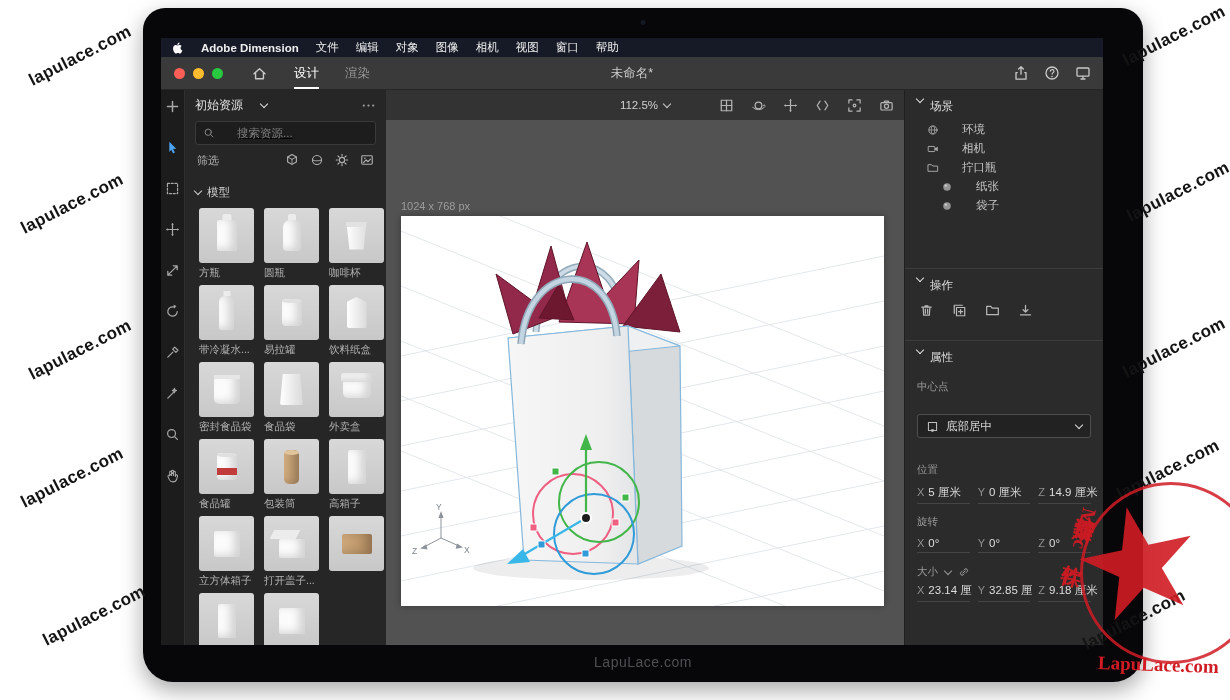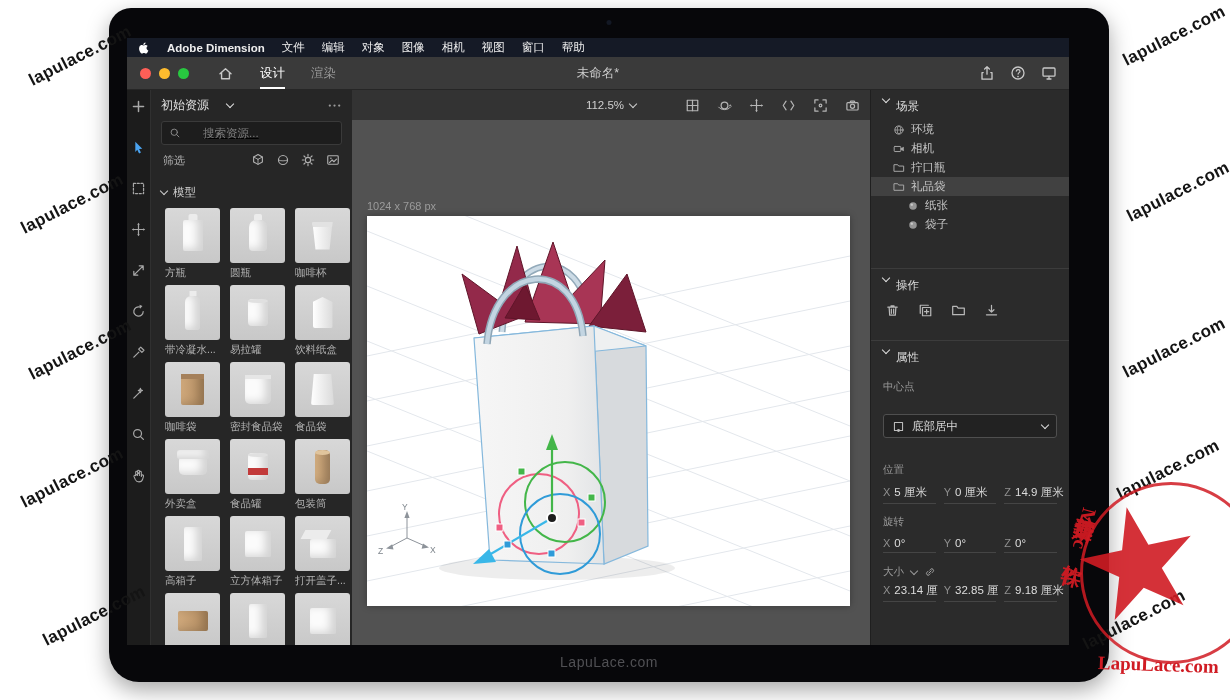--- a/index.html
+++ b/index.html
@@ -21,21 +21,21 @@
 .wms span:nth-child(10){left:1078px;top:610px;}
 
 
 .stamp{position:absolute;right:-42px;bottom:0;width:252px;height:226px;z-index:60;color:#d01b23;}
 .stamp-ring{position:absolute;left:60px;top:8px;width:182px;height:182px;border:3.5px solid currentColor;border-radius:50%;opacity:.85;}
 .stamp-star{position:absolute;left:52px;top:14px;font-size:148px;line-height:1;transform:rotate(-12deg);opacity:.9;}
 .stamp-cn{position:absolute;left:52px;top:26px;writing-mode:vertical-rl;font-size:20px;font-weight:bold;letter-spacing:2px;transform:rotate(15deg);font-family:"Liberation Serif","DejaVu Serif",serif;opacity:.95;}
 .stamp-en{position:absolute;left:78px;bottom:24px;font-size:19px;font-weight:bold;font-family:"Liberation Serif","DejaVu Serif",serif;transform:rotate(2deg);}
 
 
-.laptop{position:absolute;left:109px;top:8px;width:1000px;height:674px;background:#07070a;border-radius:22px 22px 30px 30px;box-shadow:0 8px 22px rgba(0,0,0,.35);z-index:10;}
+.laptop{position:absolute;left:143px;top:8px;width:1000px;height:674px;background:#07070a;border-radius:22px 22px 30px 30px;box-shadow:0 8px 22px rgba(0,0,0,.35);z-index:10;}
 .cam-dot{position:absolute;top:12px;left:50%;width:5px;height:5px;border-radius:50%;background:#131824;transform:translateX(-50%);}
 .chin-label{position:absolute;left:0;right:0;bottom:12px;text-align:center;color:#505054;font-size:14px;letter-spacing:.5px;}
 .screen{position:absolute;left:18px;top:30px;width:942px;height:607px;background:#2b2b2b;overflow:hidden;display:flex;flex-direction:column;}
 
 
 .menubar{height:19px;background:#151a26;display:flex;align-items:center;gap:17px;padding-left:10px;color:#eee;font-size:11.5px;flex:none;}
 .apple-ic{width:13px;height:13px;color:#fff;flex:none;}
 .app-name{font-weight:bold;}
 
 
@@ -116,21 +116,21 @@
 .artboard{position:absolute;left:15px;top:126px;width:483px;height:390px;background:#fff;box-shadow:0 0 7px rgba(0,0,0,.3);}
 .artboard svg{display:block;width:100%;height:100%;}
 
 
 .rpanel{width:199px;background:#2b2b2b;border-left:1px solid #1f1f1f;flex:none;font-size:11.5px;color:#c6c6c6;display:flex;flex-direction:column;overflow:hidden;}
 .rp-section + .rp-section{border-top:1px solid #3c3c3c;}
 .rp-section.scene{height:178px;}
 .rp-section.ops{height:72px;}
 .rp-section.props{flex:1;}
 .rp-head{display:flex;gap:7px;padding:9px 12px 6px;color:#dedede;}
-.scene-item{height:19px;display:flex;align-items:center;gap:6px;padding-left:22px;}
+.scene-item{height:19px;display:flex;align-items:center;gap:23px;padding-left:22px;}
 .scene-item.ind{padding-left:36px;}
 .scene-item.selected{background:#414141;}
 .si-icon{width:12px;height:12px;color:#a8a8a8;flex:none;}
 .actions-row{display:flex;gap:18px;padding:4px 0 0 14px;color:#b8b8b8;}
 .act-icon{width:15px;height:15px;}
 .prop-label{font-size:10.5px;color:#9a9a9a;padding:9px 12px 4px;}
 .pivot-select{margin:16px 12px;height:24px;background:#222;border:1px solid #4f4f4f;border-radius:3px;display:flex;align-items:center;gap:7px;padding:0 8px;color:#ddd;}
 .pv-icon{width:13px;height:13px;color:#bdbdbd;flex:none;}
 .pivot-select .chev{margin-left:auto;}
 .vals{display:flex;padding:4px 12px 2px;}
@@ -365,26 +365,20 @@
                 <div class="thumb">
                   <div class="shape s-can"></div>
                 </div>
                 <div class="cell-label">易拉罐</div>
               </div>
               <div class="cell">
                 <div class="thumb">
                   <div class="shape s-carton"></div>
                 </div>
                 <div class="cell-label">饮料纸盒</div>
-              </div>
-              <div class="cell">
-                <div class="thumb">
-                  <div class="shape s-bag-coffee"></div>
-                </div>
-                <div class="cell-label">咖啡袋</div>
               </div>
               <div class="cell">
                 <div class="thumb">
                   <div class="shape s-bag-seal"></div>
                 </div>
                 <div class="cell-label">密封食品袋</div>
               </div>
               <div class="cell">
                 <div class="thumb">
                   <div class="shape s-bag-food"></div>
@@ -599,28 +593,20 @@
                   <span class="si-label">相机</span>
                 </div>
                 <div class="scene-item">
                   <span class="si-icon">
                     <svg viewBox="0 0 16 16" fill="none" stroke="currentColor" stroke-width="1.3" stroke-linecap="round" stroke-linejoin="round" style="width:100%;height:100%;display:block">
                       <path d="M1.8 3.6h4.4l1.4 1.8h6.6V12.4H1.8z"></path>
                     </svg>
                   </span>
                   <span class="si-label">拧口瓶</span>
                 </div>
-                <div class="scene-item selected">
-                  <span class="si-icon">
-                    <svg viewBox="0 0 16 16" fill="none" stroke="currentColor" stroke-width="1.3" stroke-linecap="round" stroke-linejoin="round" style="width:100%;height:100%;display:block">
-                      <path d="M1.8 3.6h4.4l1.4 1.8h6.6V12.4H1.8z"></path>
-                    </svg>
-                  </span>
-                  <span class="si-label">礼品袋</span>
-                </div>
                 <div class="scene-item ind">
                   <span class="si-icon">
                     <svg viewBox="0 0 16 16" fill="none" stroke="currentColor" stroke-width="1.3" stroke-linecap="round" stroke-linejoin="round" style="width:100%;height:100%;display:block">
                       <circle cx="8" cy="8" r="5" fill="currentColor" stroke="none" opacity=".85"></circle>
                       <circle cx="6.4" cy="6.2" r="1.6" fill="#fff" stroke="none" opacity=".5"></circle>
                     </svg>
                   </span>
                   <span class="si-label">纸张</span>
                 </div>
                 <div class="scene-item ind">

